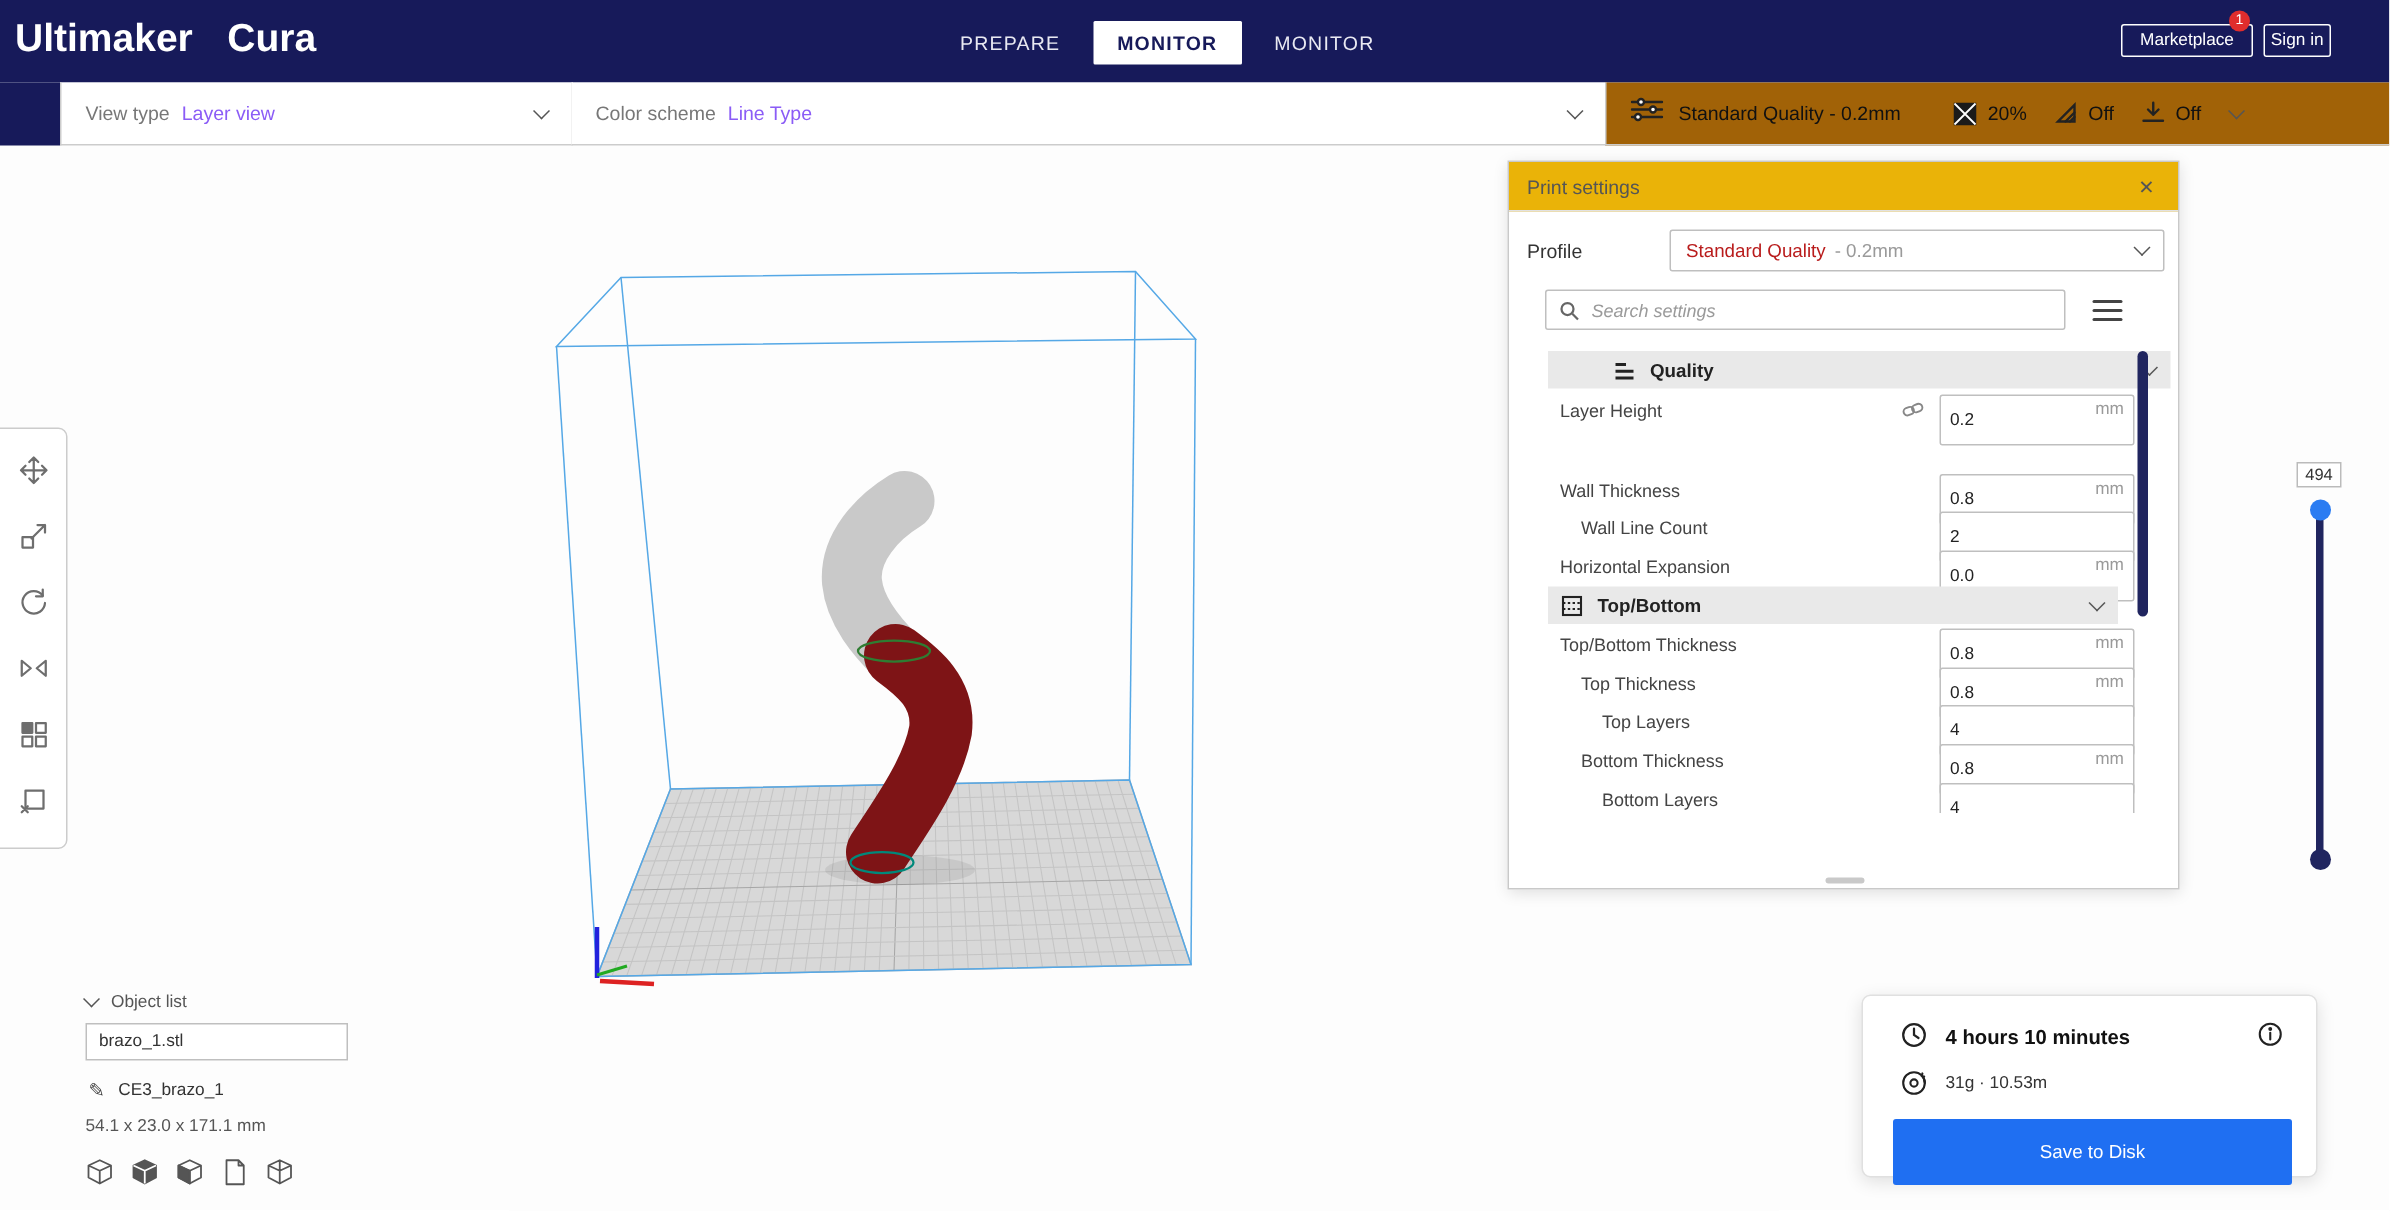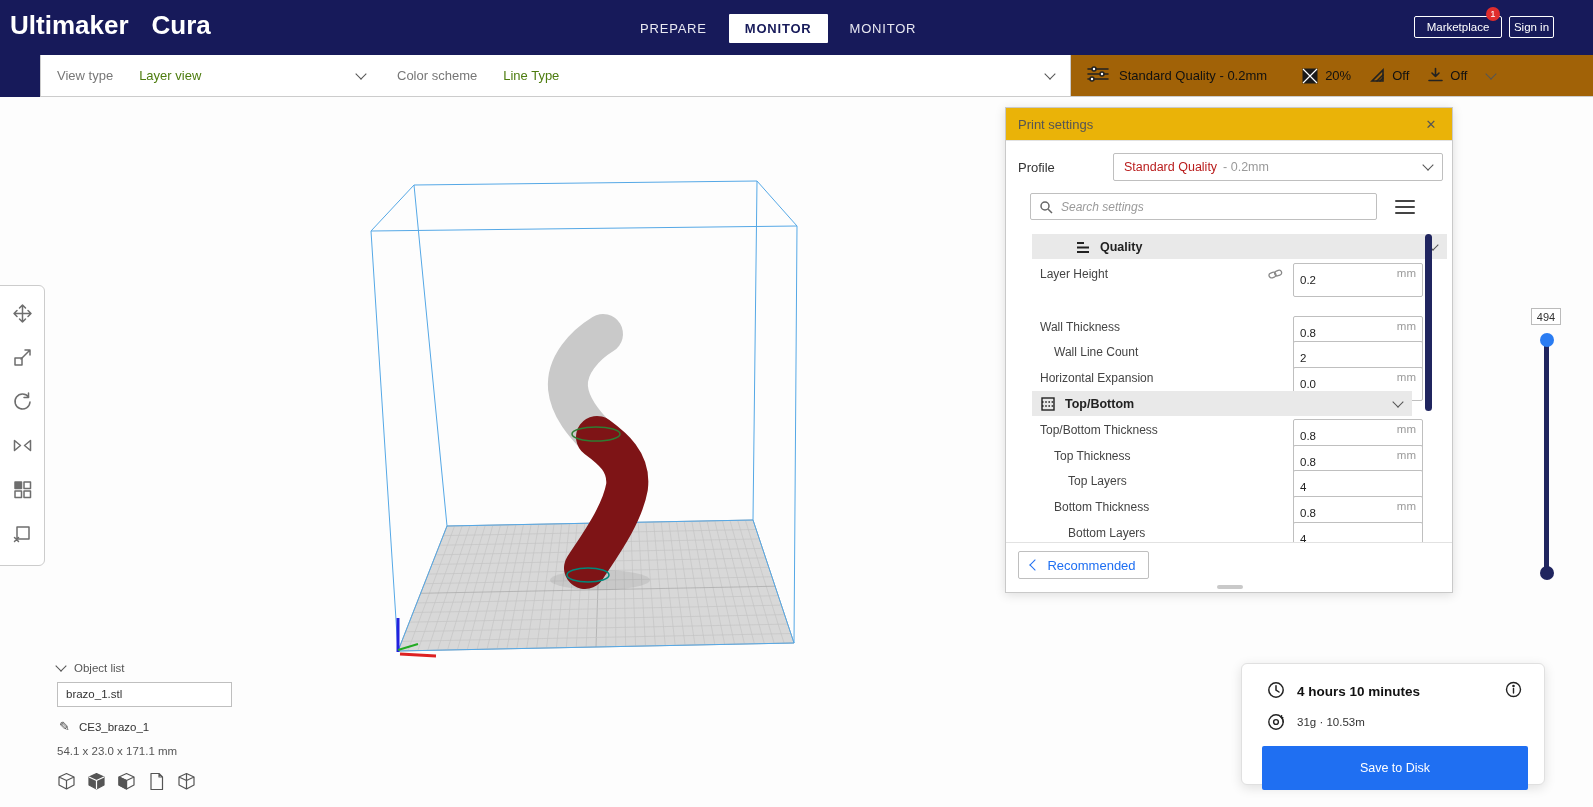--- a/index.html
+++ b/index.html
@@ -20,21 +20,21 @@
   .badge{position:absolute;left:1486px;top:7px;width:14px;height:14px;border-radius:50%;background:#e02d2d;
          color:#fff;font-size:9.5px;line-height:14px;text-align:center;}
 
   
   .sub-navy{position:absolute;left:0;top:55px;width:40px;height:42px;background:#171a5a;}
   .dd{position:absolute;top:55px;height:42px;background:#fff;border:1px solid #ccc;border-top:none;
       box-sizing:border-box;display:flex;align-items:center;padding:0 16px;}
   .dd1{left:40px;width:342px;}
   .dd2{left:381px;width:690px;border-left:none;}
   .dd-label{color:#777;font-size:13px;}
-  .dd-value{color:#4d7c0f;font-size:13px;margin-left:26px;}
+  .dd-value{color:#8b5cf6;font-size:13px;margin-left:8px;}
   .summary{position:absolute;left:1070px;top:55px;right:0;height:42px;background:#a16207;box-sizing:border-box;
            border-bottom:1px solid #ccc;border-left:1px solid #ccc;display:flex;align-items:center;}
   .summary .txt{font-size:13px;color:#111;}
 
   .chev{display:inline-block;width:7px;height:7px;border-right:1.5px solid #555;border-bottom:1.5px solid #555;
         transform:rotate(45deg);margin-top:-4px;}
   .chev.left{transform:rotate(135deg);border-color:#1f6ff2;margin-top:0;}
   .ml-auto{margin-left:auto;}
 
   
@@ -412,26 +412,20 @@
       <div class="setting" style="top:290px;">
         <span class="lbl ind2">Bottom Layers</span>
         <span class="valbox">
             <input value="4" style="">
             <span class="unit"></span>
           </span>
       </div>
     </div>
 
     <div class="vscroll"></div>
-    <div class="panel-footer">
-      <div class="btn-recommended">
-        <span class="chev left"></span>
-        <span>Recommended</span>
-      </div>
-    </div>
     <div class="hscroll"></div>
   </div>
 
   <div class="slider-tip">494</div>
   <div class="slider-track"></div>
   <div class="slider-h-top"></div>
   <div class="slider-h-bot"></div>
 
   <div class="objlist-toggle">
     <span class="chev"></span>

